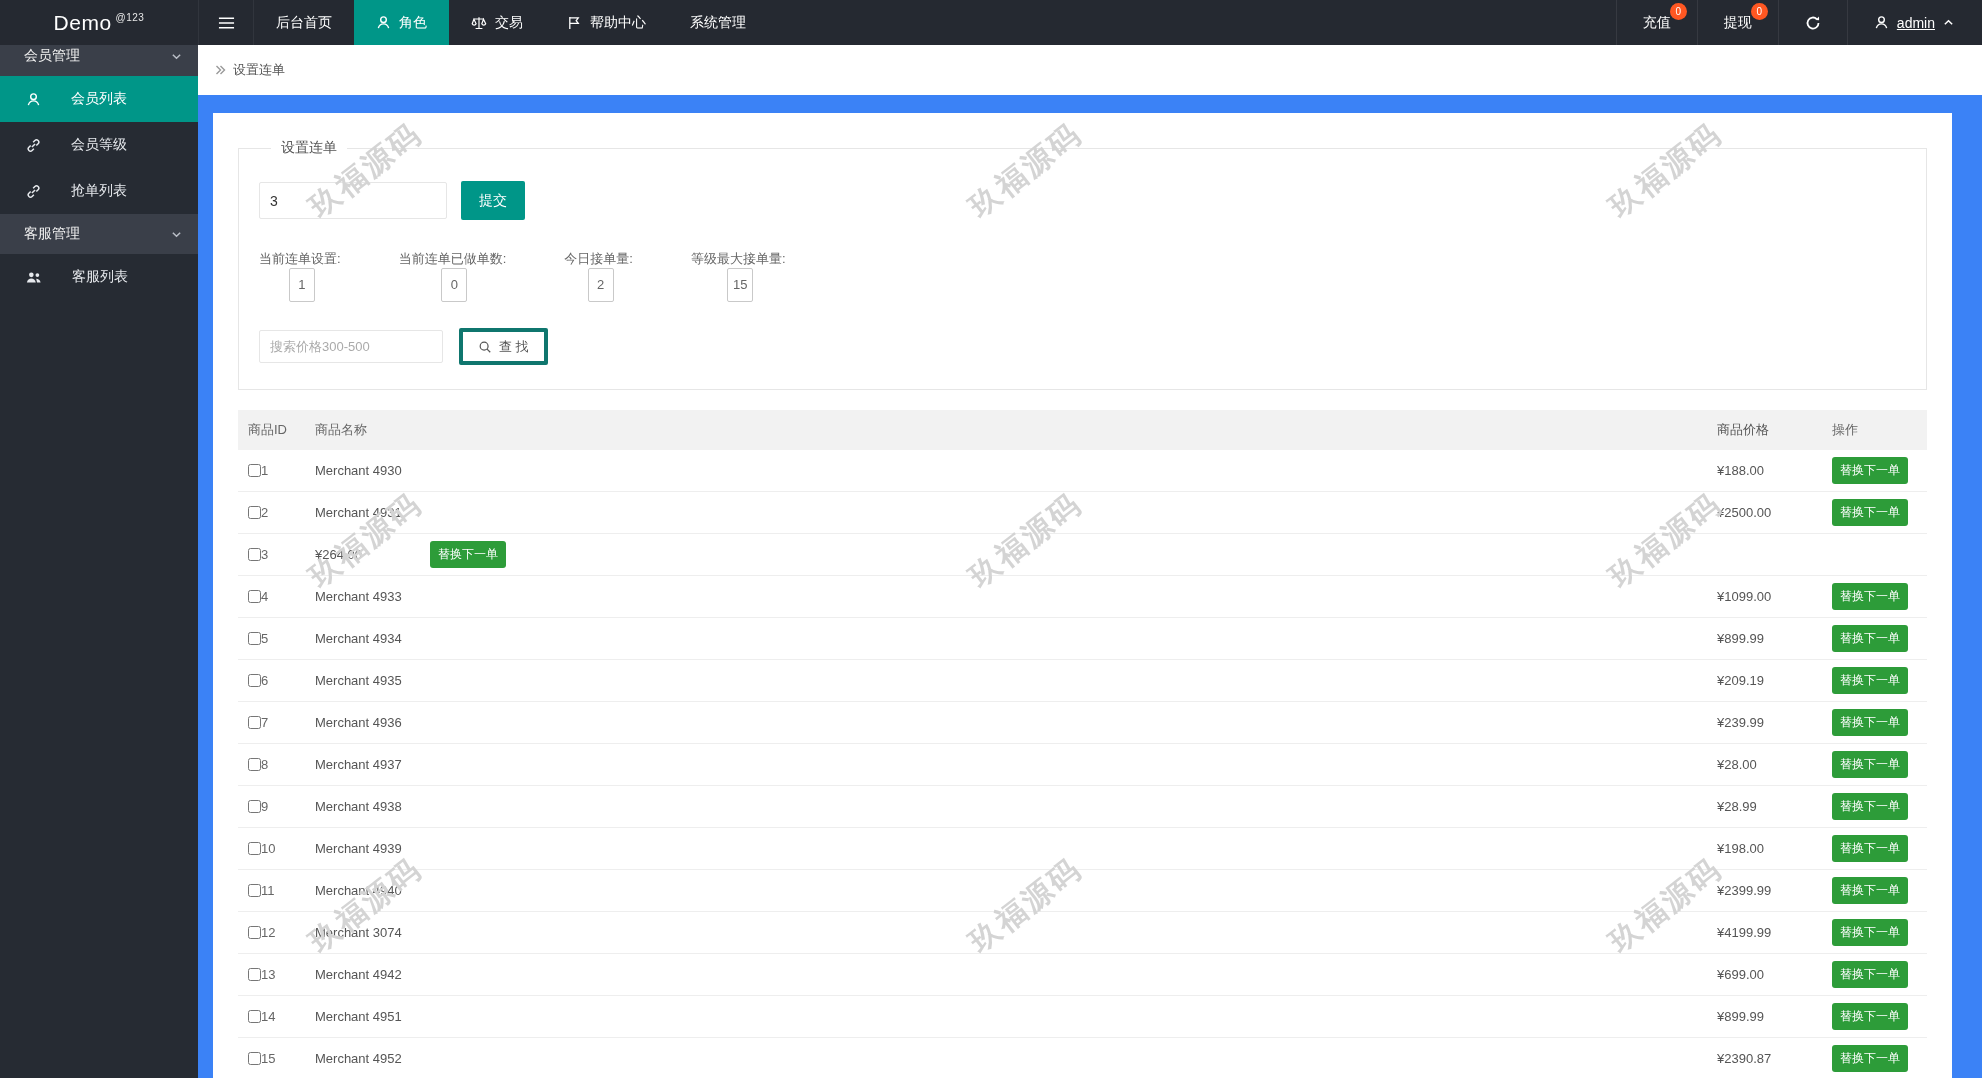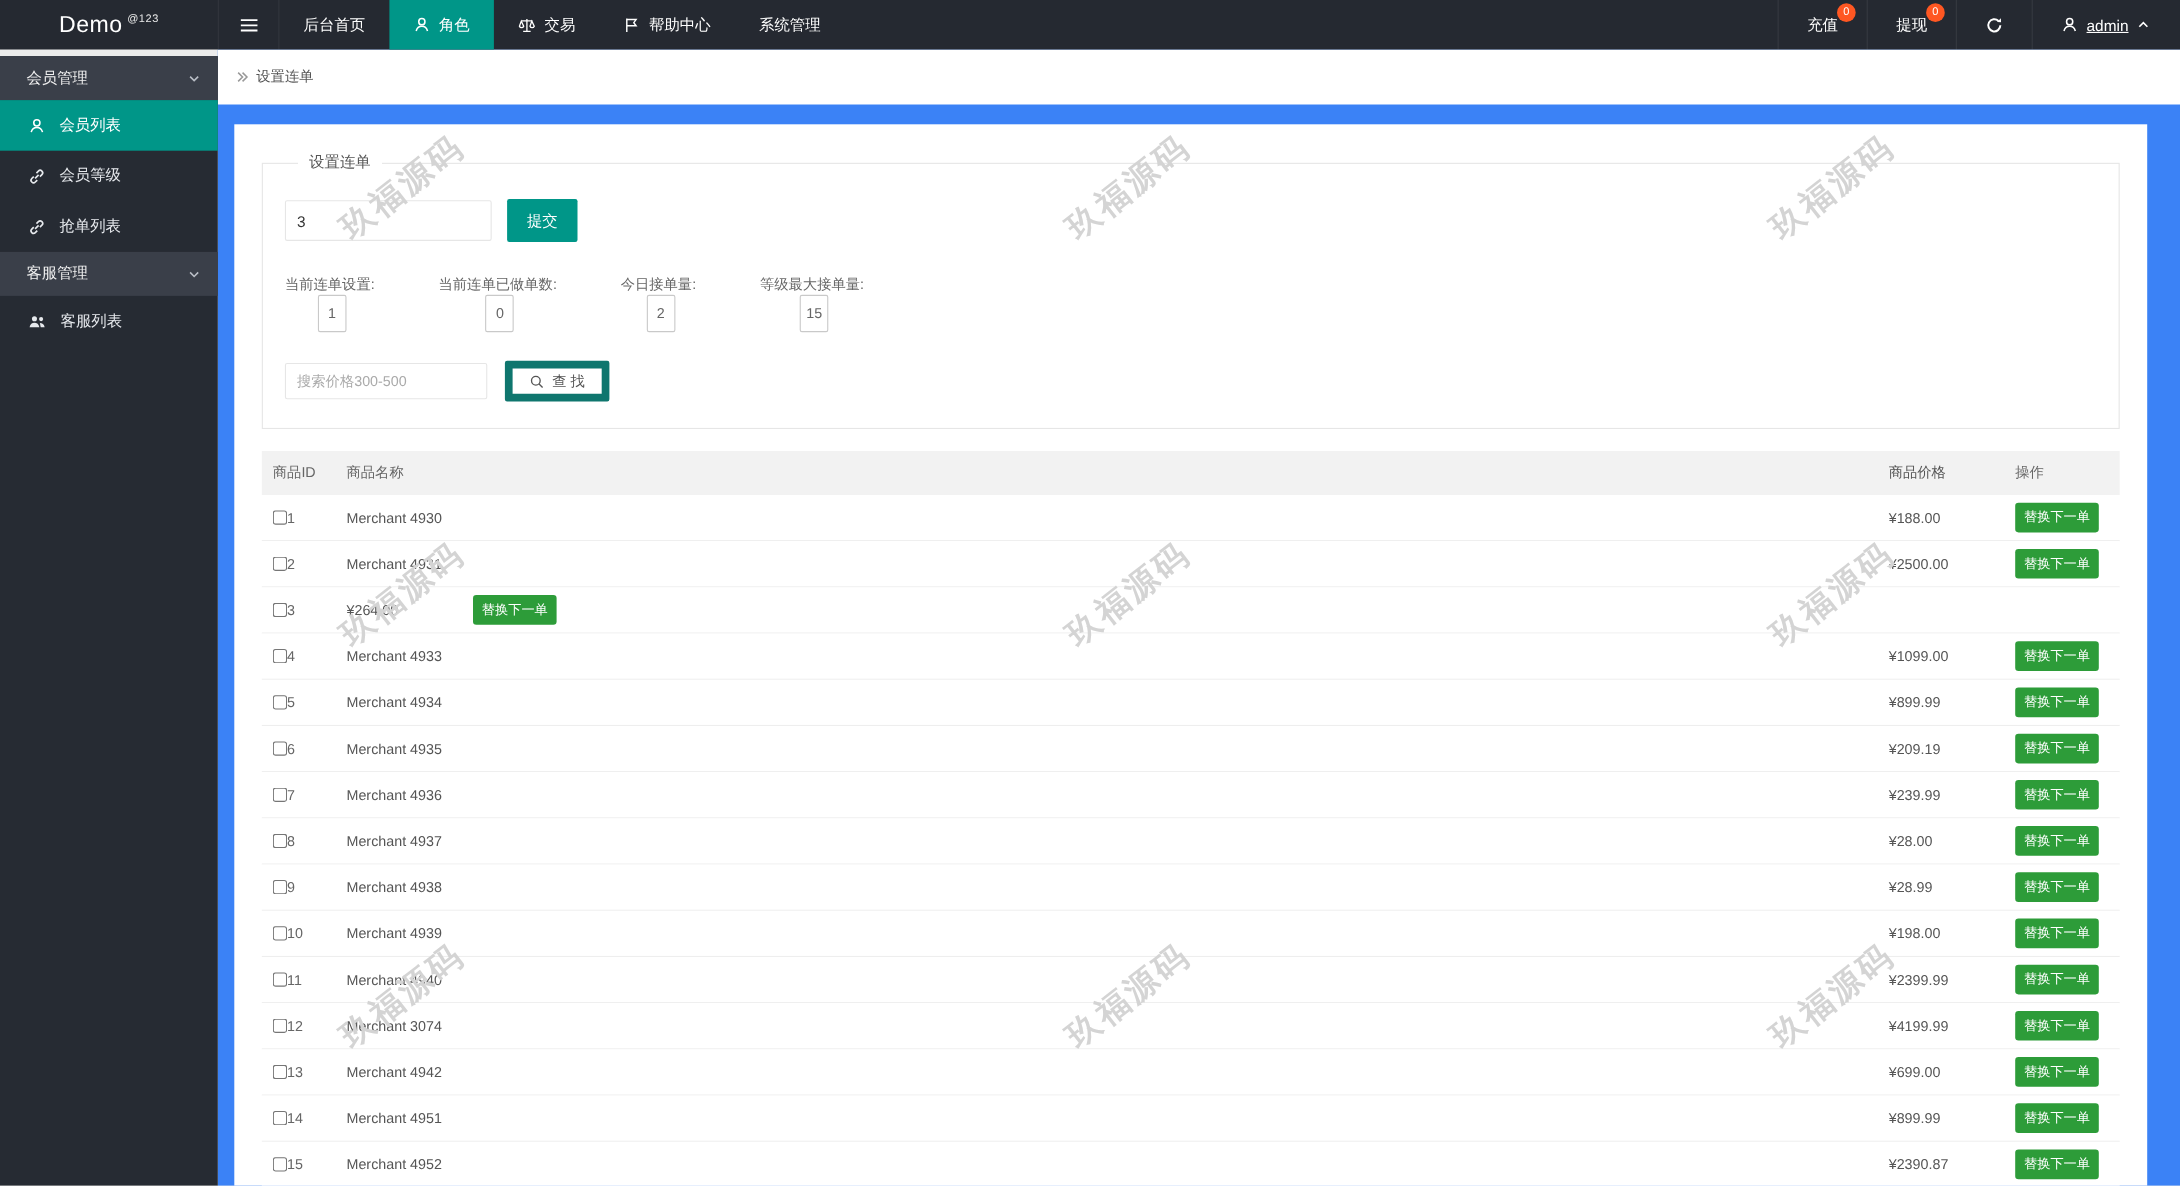--- a/index.html
+++ b/index.html
@@ -26,26 +26,26 @@
     font-size:14px; cursor:pointer; }
   .nav-item.active{ background:var(--accent); }
   .nav-right{ margin-left:auto; display:flex; align-items:stretch; }
   .nav-right .nav-item{ position:relative; border-left:1px solid rgba(255,255,255,.08); padding:0 26px;}
   .nav-right .nav-item:last-child{ padding-right:28px;text-decoration:underline;}
   .badge{ position:absolute; top:3px; right:10px; background:var(--badge); color:#fff;
     min-width:17px; height:17px; line-height:17px; border-radius:9px; font-size:10px;
     text-align:center; padding:0 4px; }
   .icn{ display:inline-flex; align-items:center; }
   
-  .sidebar{ position:absolute; top:51px; left:0; width:198px; bottom:0;
+  .sidebar{ position:absolute; top:36px; left:0; width:198px; bottom:0;
     background:var(--side-bg); z-index:15; }
   .side-head{ height:40px; background:var(--side-head); color:#f0f0f0; display:flex;
     align-items:center; padding:0 16px 0 24px; font-size:14px; cursor:pointer; }
   .side-head .icn{ margin-left:auto; color:#b9bec6; }
-  .side-item{ height:46px; display:flex; align-items:center; gap:13px; padding-left:26px;
+  .side-item{ height:46px; display:flex; align-items:center; gap:30px; padding-left:26px;
     color:#e6e9ed; font-size:14px; cursor:pointer; }
   .side-item.active{ background:var(--accent); color:#fff; }
   
   .content{ position:absolute; left:198px; top:45px; right:0; bottom:0; background:#3b82f6; overflow:hidden;}
   .breadcrumb-bar{ height:50px; background:#fff; display:flex; align-items:center;
     gap:7px; padding-left:16px; font-size:13px; color:#555; }
   .breadcrumb-bar .icn{ color:#999; }
   .panel{ margin:18px 30px 0 15px; background:#fff; padding:12px 25px 0 25px; min-height:990px; }
   fieldset.setform{ border:1px solid #e6e6e6; margin-top:14px; padding:16px 0 24px 14px; }
   fieldset.setform legend{ font-size:14px; color:#555; padding:0 10px; margin-left:18px; }
@@ -57,21 +57,21 @@
   .stats-row{ margin:30px 0 0 6px; display:flex; align-items:center; }
   .stat{ display:flex; align-items:center; margin-right:58px;flex-direction:column; }
   .stat-label{ font-size:13px; color:#666; }
   .stat-box{ margin-left:4px; min-width:26px; padding:0 5px; height:34px; line-height:32px;
     border:1px solid #c9c9c9; border-radius:2px; font-size:13px; color:#666; text-align:center;}
   .search-row{ margin:26px 0 0 6px; display:flex; align-items:center; }
   .search-input{ width:184px; height:33px; border:1px solid #e6e6e6; border-radius:2px;
     padding:0 10px; font-size:13px; color:#333; outline:none; font-family:inherit;}
   .search-input::placeholder{ color:#aaa; }
   .find-btn{ margin-left:16px; height:37px; padding:0 15px; background:#fff;
-    border:7px solid #0f766e; border-radius:2px; font-size:13px; color:#555;
+    border:4px solid #0f766e; border-radius:2px; font-size:13px; color:#555;
     display:flex; align-items:center; gap:7px; cursor:pointer; font-family:inherit;}
   
   .gtable{ margin-top:20px; width:100%; }
   .t-head{ display:flex; align-items:center; height:40px; background:#f2f2f2;
     font-size:13px; color:#666; }
   .t-row{ display:flex; align-items:center; height:42px; border-bottom:1px solid #eee;
     font-size:13px; color:#555; background:#fff;}
   .c-id{ width:77px; padding-left:10px; display:flex; align-items:center; }
   .c-id input{ width:13px; height:13px; margin:0; }
   .c-id .rid{ color:#666; }

